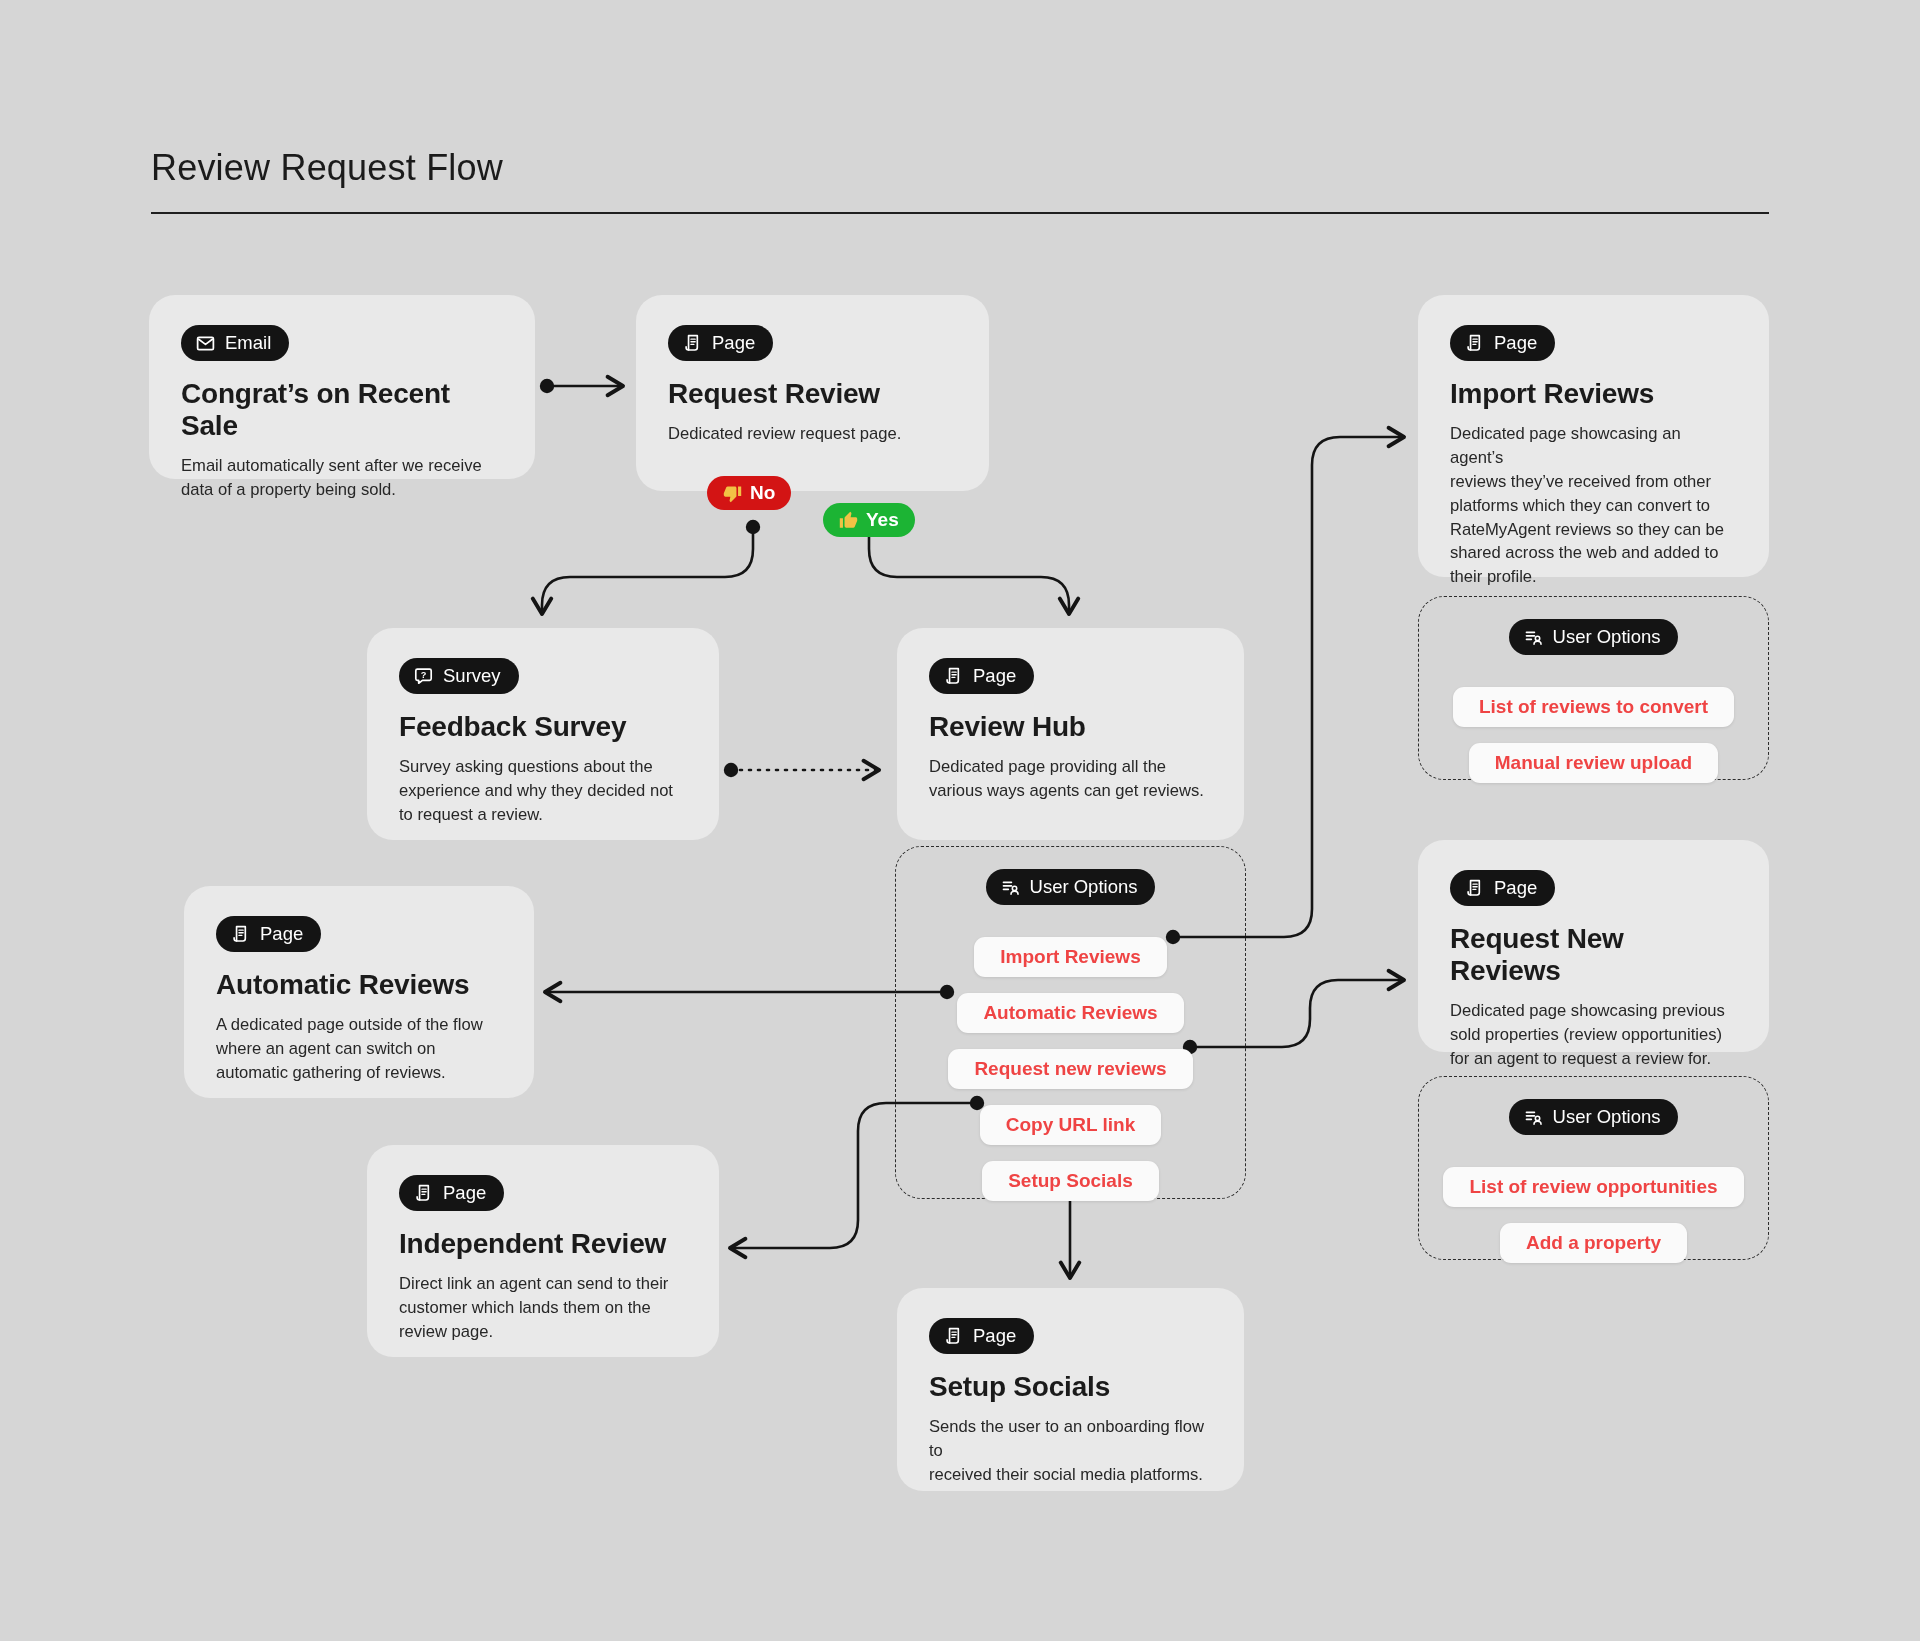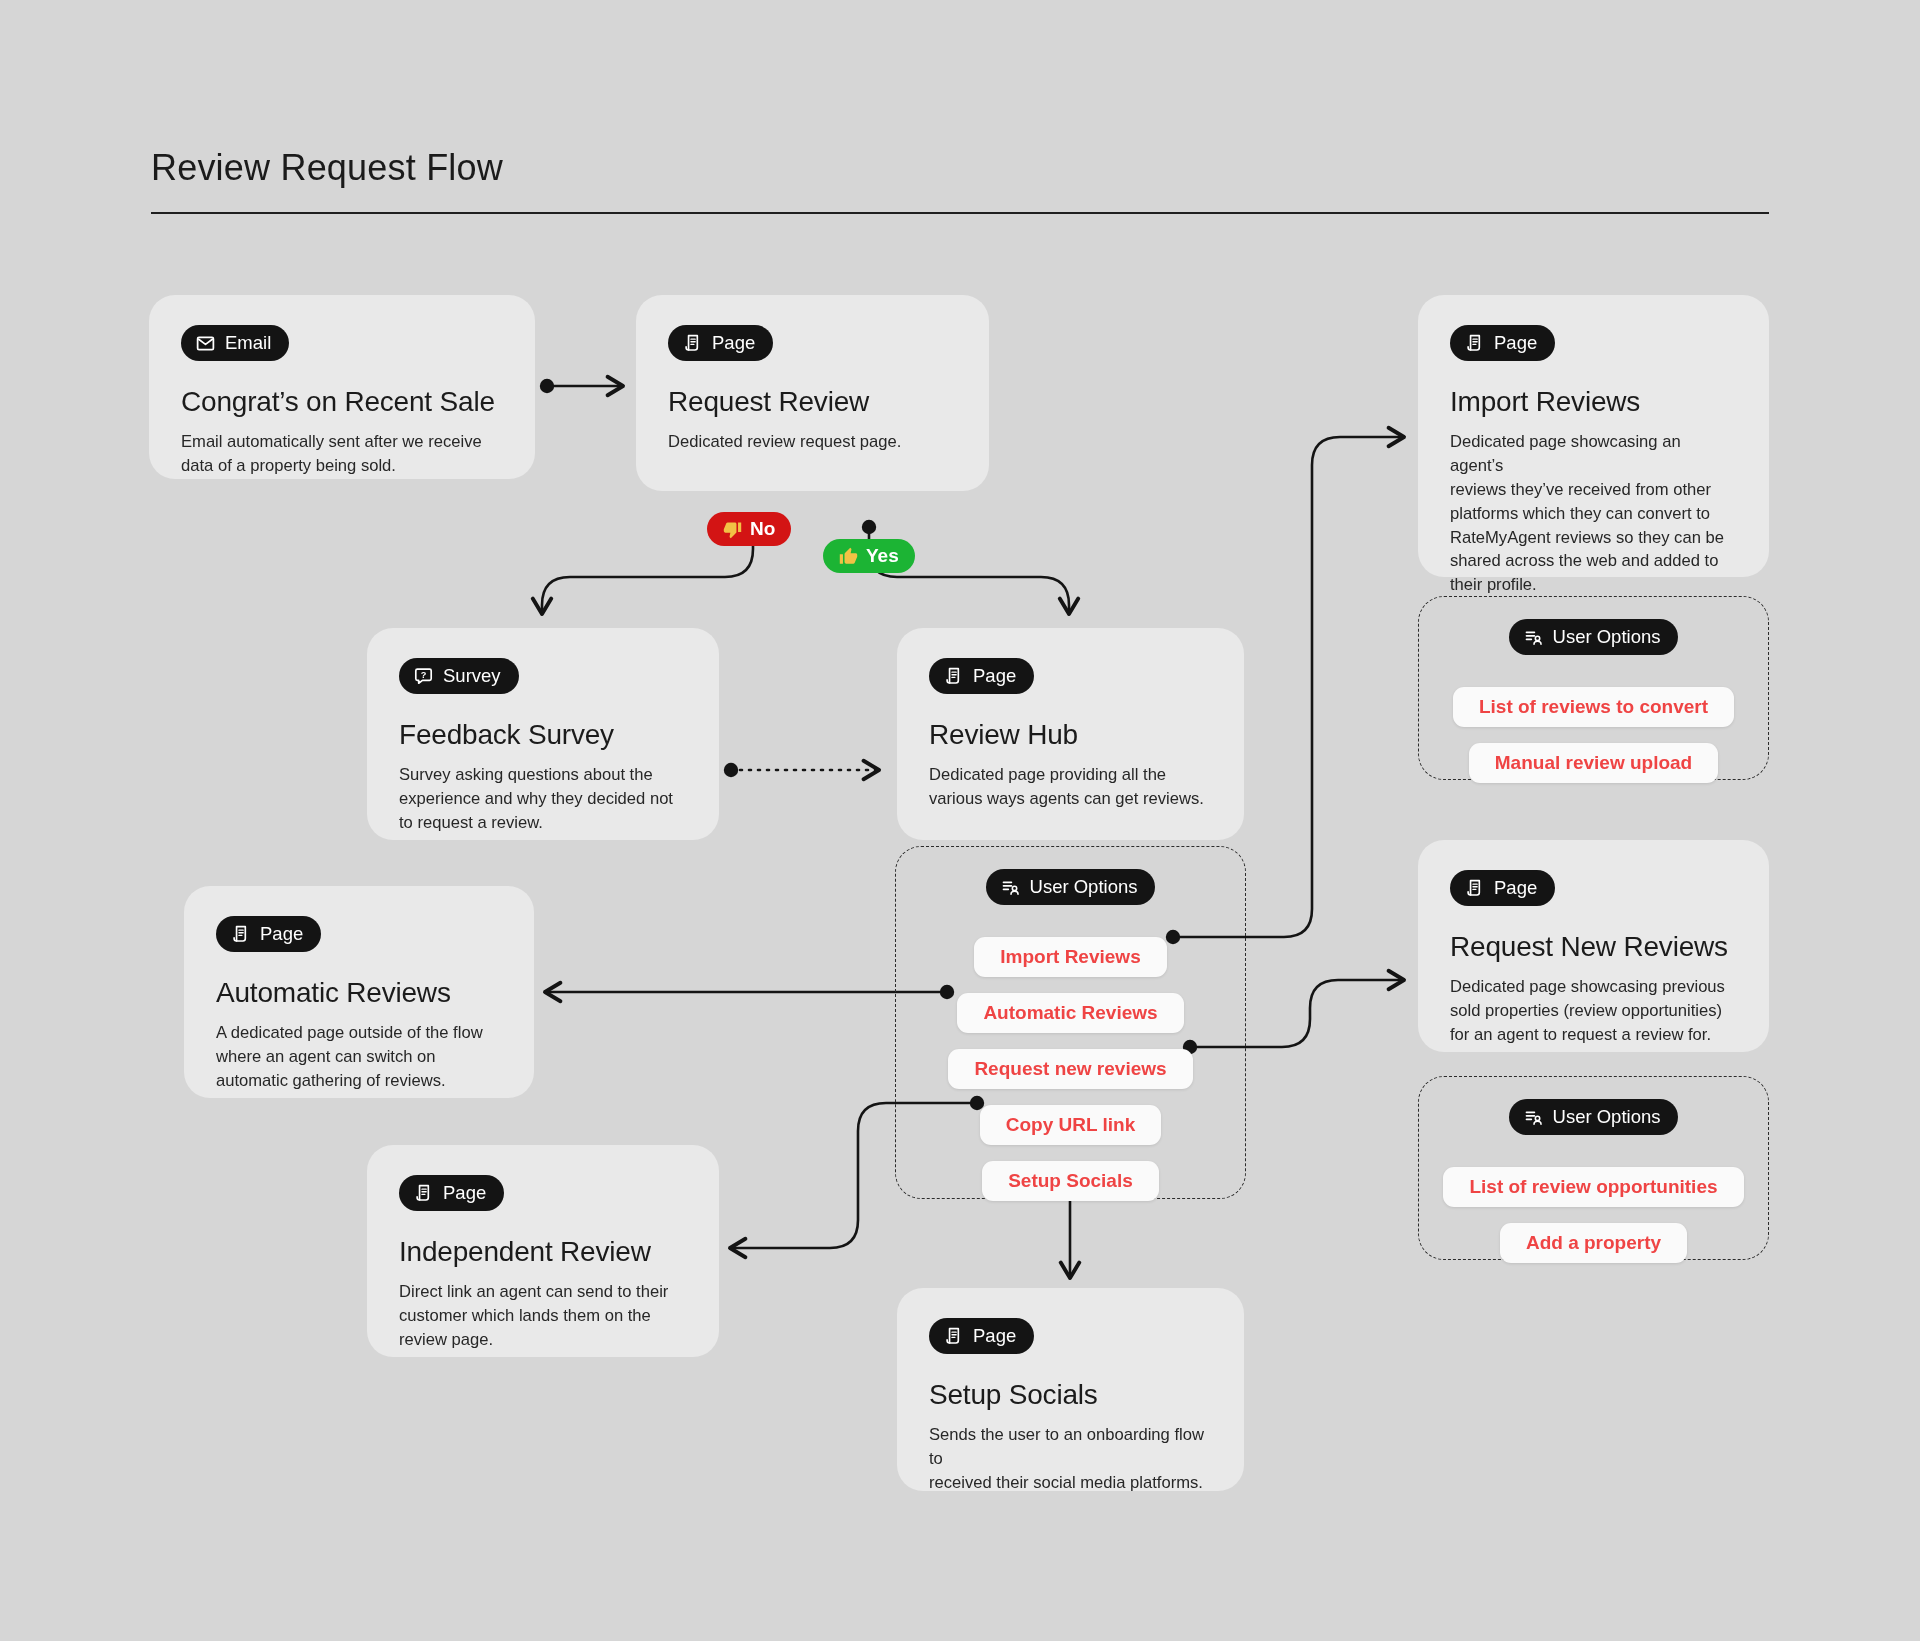--- a/index.html
+++ b/index.html
@@ -25,35 +25,35 @@
     display:flex;flex-direction:column;align-items:center;
     padding:22px 20px;gap:32px;
   }
   .badge{
     display:inline-flex;align-items:center;gap:9px;
     background:#141414;color:#fff;border-radius:999px;
     padding:7px 18px 7px 14px;font-size:18.5px;font-weight:500;
     width:fit-content;
   }
   .badge svg{width:21px;height:21px;display:block;}
-  .node-title{font-size:28px;font-weight:400;margin-top:25px;letter-spacing:-.2px;}
+  .node-title{font-size:28px;font-weight:700;margin-top:17px;letter-spacing:-.2px;}
   .node-desc{font-size:16.6px;line-height:1.44;margin-top:12px;color:#272727;white-space:pre-line;}
 
   .pill-btn{
     background:#fafafa;border-radius:11px;padding:9px 26px;
     font-size:19px;font-weight:600;color:#ef4444;
     box-shadow:0 1px 3px rgba(0,0,0,.10);
     width:fit-content;white-space:nowrap;cursor:pointer;
   }
   .uo-stack{display:flex;flex-direction:column;align-items:center;gap:16px;}
 
   .vote-btn{
     position:absolute;display:inline-flex;align-items:center;gap:8px;
     color:#fff;border-radius:999px;padding:6px 16px;height:22px;
-    font-size:19px;font-weight:600;cursor:pointer;margin-top:36px;
+    font-size:19px;font-weight:600;cursor:pointer;
   }
   .vote-btn svg{width:19px;height:19px;display:block;}
   .vote-no{left:707px;top:476px;background:#d31414;}
   .vote-yes{left:823px;top:503px;background:#1cb434;}
 </style>
 </head>
 <body>
 
 <div class="canvas">
 

